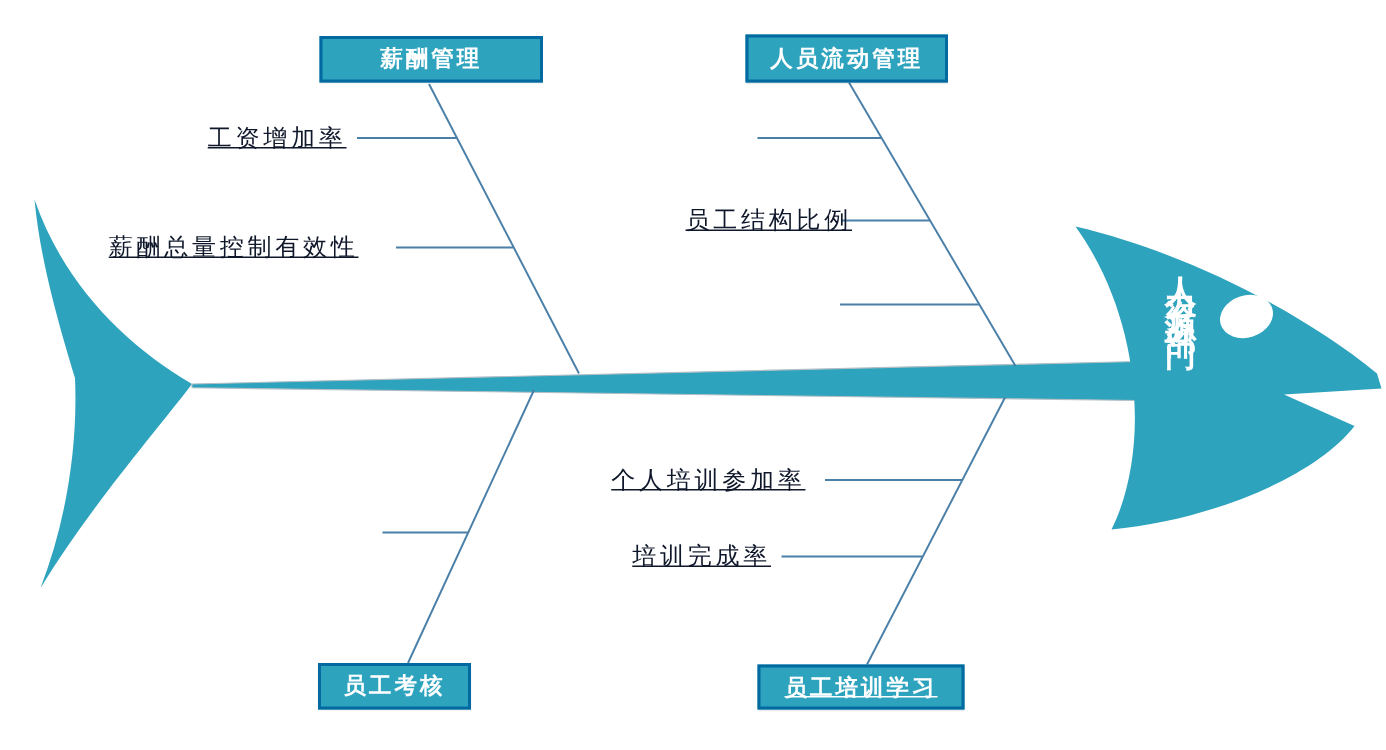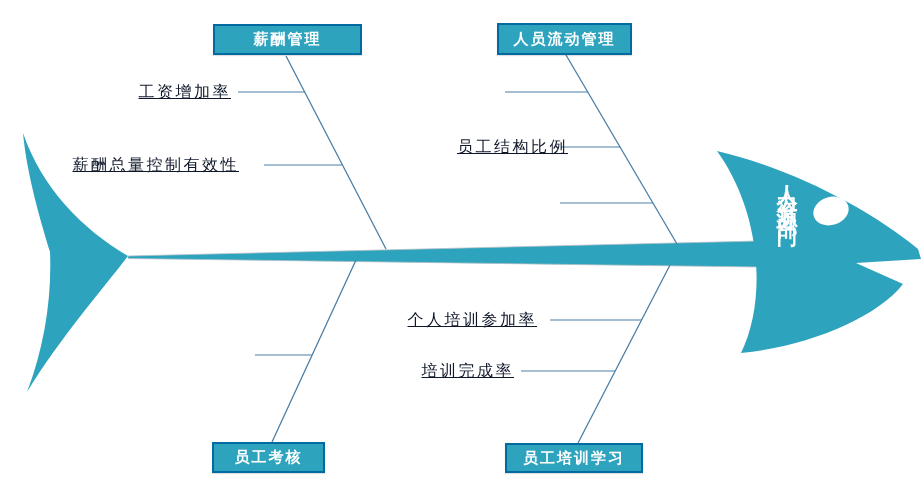--- a/index.html
+++ b/index.html
@@ -52,23 +52,23 @@
     <line x1="560" y1="203" x2="653" y2="203" stroke="#4A7FA8" stroke-width="1.2"></line>
     <line x1="550" y1="320" x2="642" y2="320" stroke="#4A7FA8" stroke-width="1.2"></line>
     <line x1="521" y1="371" x2="615" y2="371" stroke="#4A7FA8" stroke-width="1.2"></line>
     <line x1="255" y1="355" x2="312" y2="355" stroke="#4A7FA8" stroke-width="1.2"></line>
   </svg>
 
   <div class="node-box" style="left:213px;top:24px;width:149px;height:31px;">薪酬管理</div>
 
   <div class="node-box" style="left:497px;top:23px;width:135px;height:32px;">人员流动管理</div>
 
-  <div class="node-box" style="left:212px;top:442px;width:113px;height:31px;">员工考核</div>
+  <div class="node-box" style="left:212px;top:442px;width:102px;height:31px;">员工考核</div>
 
-  <div class="node-box" style="left:505px;top:443px;width:138px;height:30px;">员工培训学习</div>
+  <div class="node-box" style="left:505px;top:443px;width:138px;height:30px;text-decoration:underline;">员工培训学习</div>
 
   <div class="cause" style="right:693px;top:84px;">工资增加率</div>
   <div class="cause" style="right:685px;top:157px;">薪酬总量控制有效性</div>
 
   <div class="cause" style="right:356px;top:139px;">员工结构比例</div>
 
 
   <div class="cause" style="right:387px;top:312px;">个人培训参加率</div>
   <div class="cause" style="right:410px;top:363px;">培训完成率</div>
 

